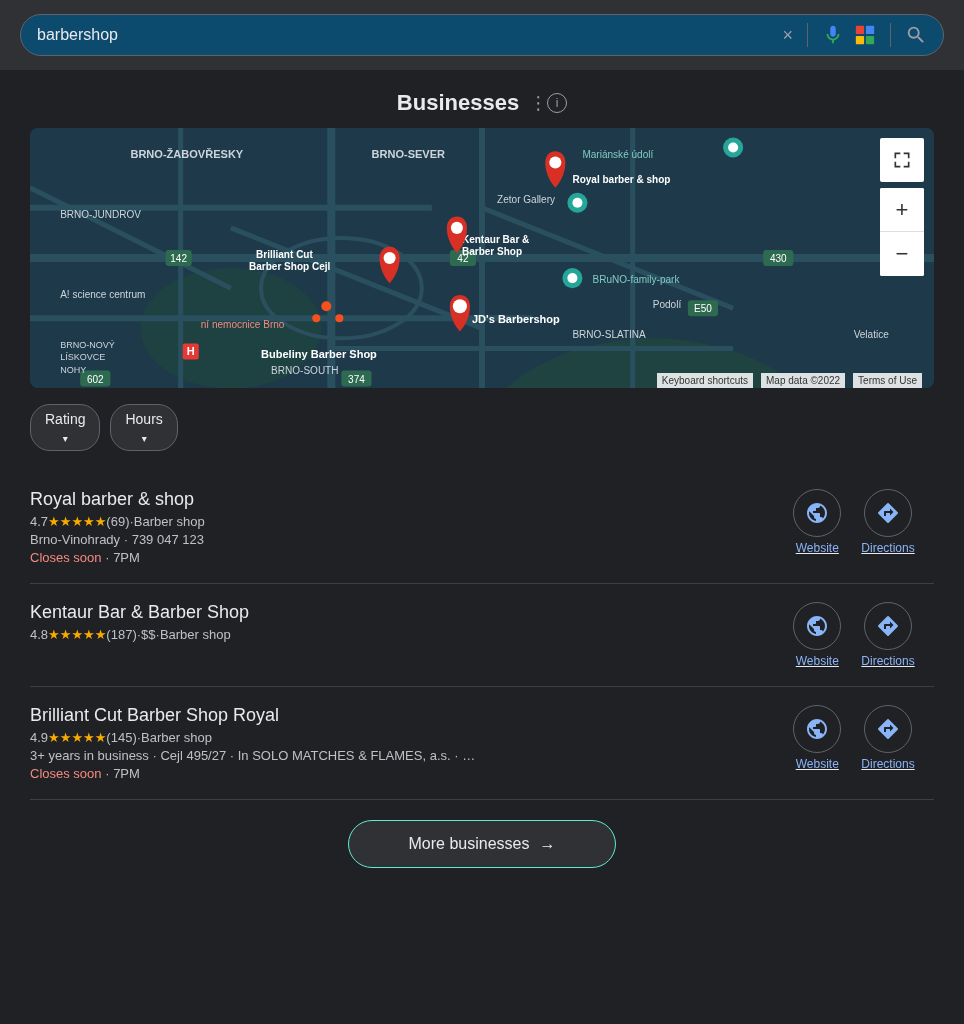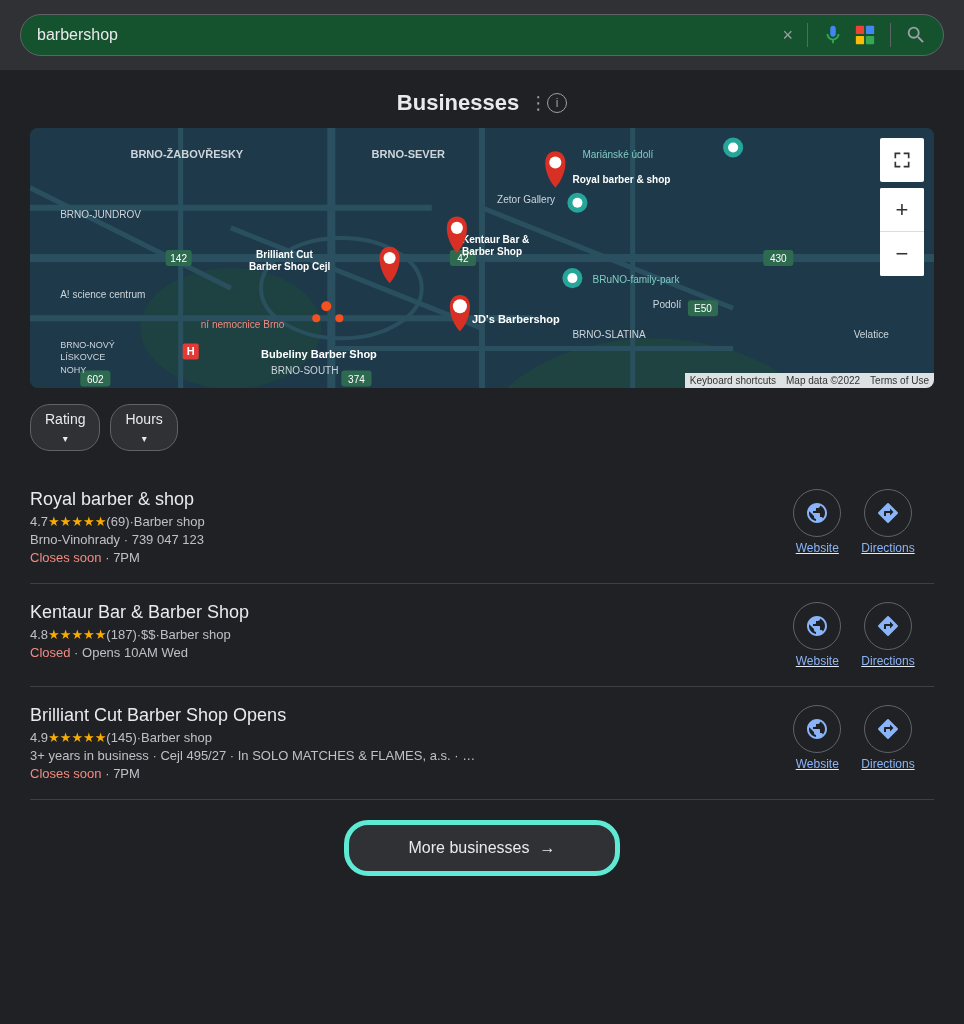--- a/index.html
+++ b/index.html
@@ -14,21 +14,21 @@
     
     .search-bar-container {
       background: #303134;
       padding: 14px 20px;
       display: flex;
       align-items: center;
     }
     .search-bar {
       display: flex;
       align-items: center;
-      background: #14532d;
+      background: #0c4a6e;
       border: 1px solid #5f6368;
       border-radius: 24px;
       width: 100%;
       padding: 8px 16px;
       gap: 10px;
     }
     .search-input {
       background: transparent;
       border: none;
       outline: none;
@@ -139,23 +139,23 @@
       align-items: center;
       justify-content: center;
       border-bottom: 1px solid #ddd;
     }
     .map-zoom-btn:last-child {
       border-bottom: none;
     }
     .map-footer {
       position: absolute;
       bottom: 0;
-      right: 0;
-      display: flex;
-      gap: 0;
+      right: 12px;
+      display: flex;
+      gap: 8px;
       margin-top: 44px;
     }
     .map-footer span {
       background: rgba(255,255,255,0.85);
       color: #333;
       font-size: 10px;
       padding: 2px 5px;
     }
 
     
@@ -265,21 +265,21 @@
     }
 
     
     .more-businesses-container {
       display: flex;
       justify-content: center;
       padding: 20px 0;
     }
     .more-businesses-btn {
       background: #303134;
-      border: 5px solid #5eead4;
+      border: 1px solid #5eead4;
       border-radius: 24px;
       color: #e8eaed;
       padding: 14px 60px;
       font-size: 16px;
       cursor: pointer;
       display: flex;
       align-items: center;
       gap: 10px;
     }
 
@@ -502,25 +502,20 @@
         <div class="business-name">Kentaur Bar &amp; Barber Shop</div>
         <div class="business-rating-row">
           <span>4.8</span>
           <span class="stars">★★★★★</span>
           <span>(187)</span>
           <span>·</span>
           <span>$$</span>
           <span>·</span>
           <span>Barber shop</span>
         </div>
-        <div class="business-status-closed">
-          <span>Closed</span>
-          <span style="color:#bdc1c6;"> · </span>
-          <span style="color:#bdc1c6;">Opens 10AM Wed</span>
-        </div>
       </div>
       <div class="business-actions">
         <div class="action-buttons-row">
           <button class="action-btn">
             <div class="action-icon-circle">
               <svg width="24" height="24" viewBox="0 0 24 24" fill="#8ab4f8">
                 <path d="M12 2C6.48 2 2 6.48 2 12s4.48 10 10 10 10-4.48 10-10S17.52 2 12 2zm-1 17.93c-3.95-.49-7-3.85-7-7.93 0-.62.08-1.21.21-1.79L9 15v1c0 1.1.9 2 2 2v1.93zm6.9-2.54c-.26-.81-1-1.39-1.9-1.39h-1v-3c0-.55-.45-1-1-1H8v-2h2c.55 0 1-.45 1-1V7h2c1.1 0 2-.9 2-2v-.41c2.93 1.19 5 4.06 5 7.41 0 2.08-.8 3.97-2.1 5.39z"></path>
               </svg>
             </div>
             <span class="action-label">Website</span>
@@ -532,21 +527,21 @@
               </svg>
             </div>
             <span class="action-label">Directions</span>
           </button>
         </div>
       </div>
     </div>
 
     <div class="business-item">
       <div class="business-info">
-        <div class="business-name">Brilliant Cut Barber Shop Opens</div>
+        <div class="business-name">Brilliant Cut Barber Shop Royal</div>
         <div class="business-rating-row">
           <span>4.9</span>
           <span class="stars">★★★★★</span>
           <span>(145)</span>
           <span>·</span>
           <span>Barber shop</span>
         </div>
         <div class="business-address">3+ years in business · Cejl 495/27 · In SOLO MATCHES &amp; FLAMES, a.s. · …</div>
         <div class="business-status-open">
           <span>Closes soon</span>

